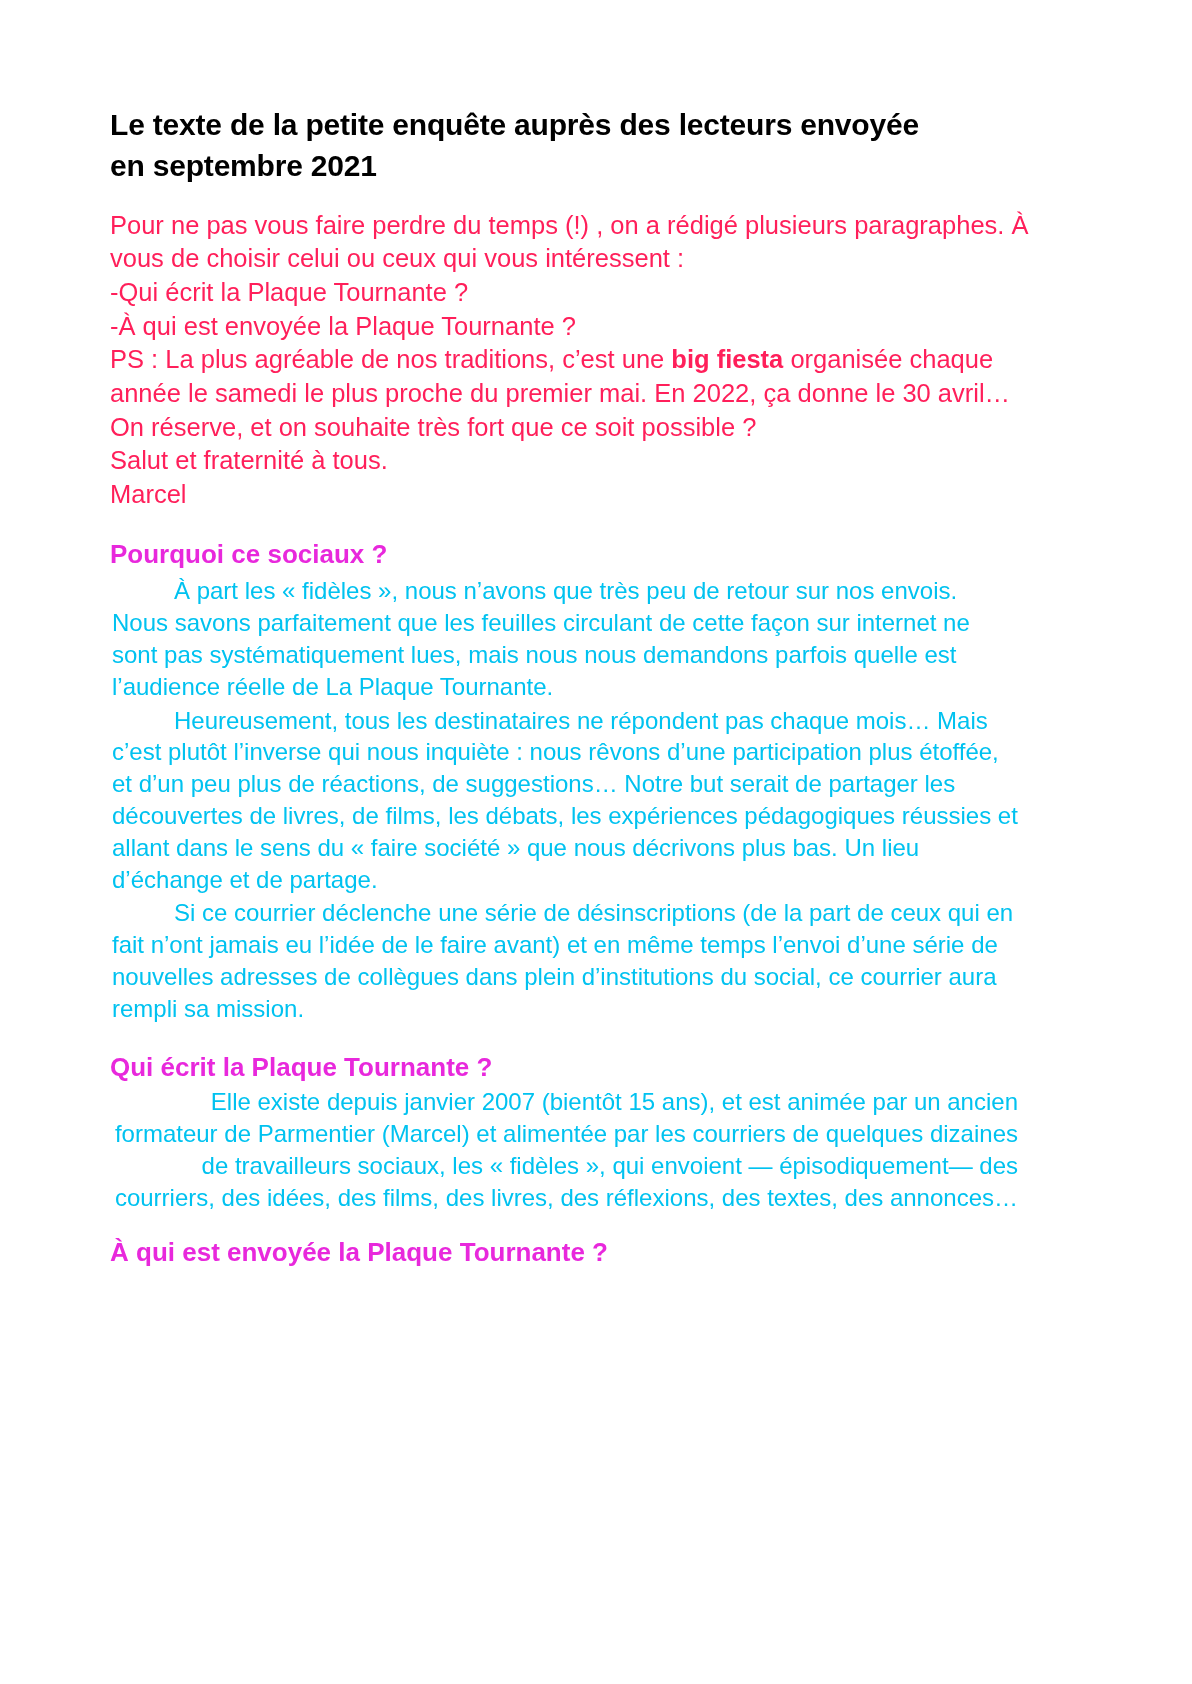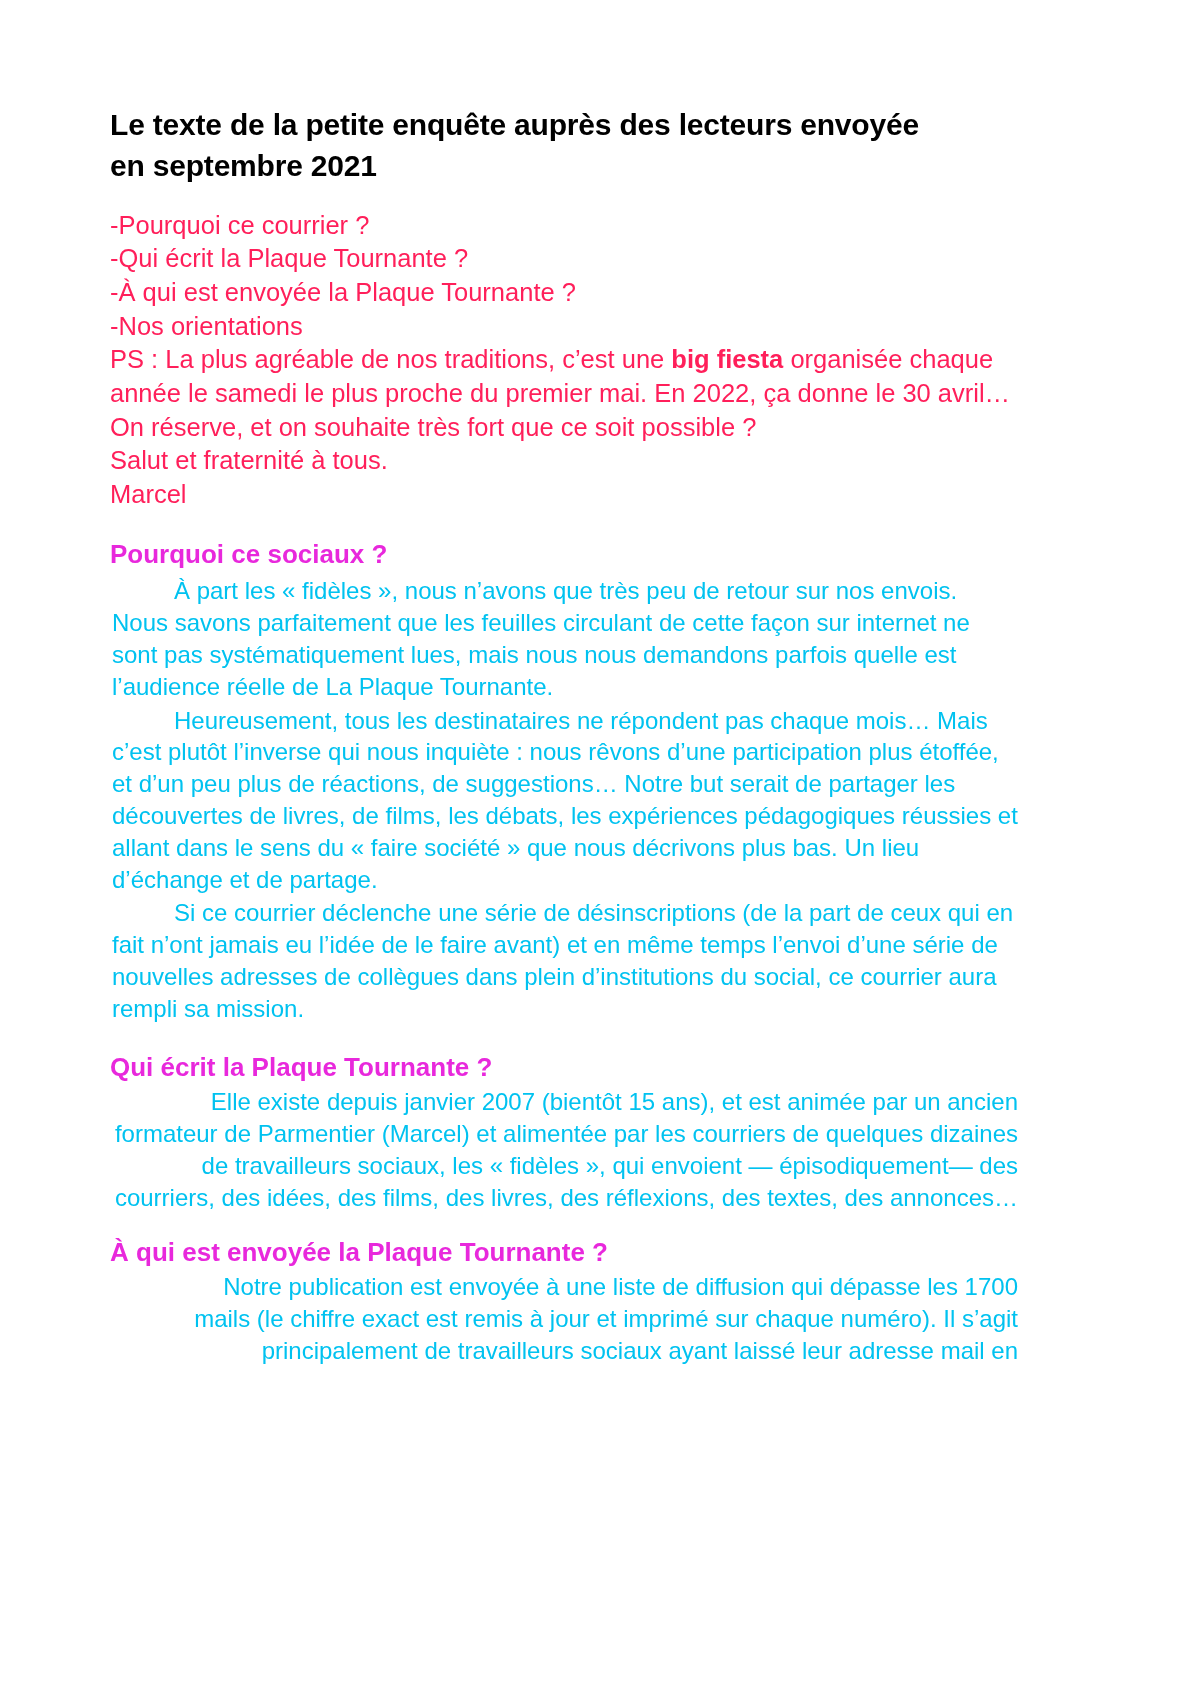--- a/index.html
+++ b/index.html
@@ -66,24 +66,23 @@
   .sec-1 .section-heading { margin-bottom: 4px; }
 </style>
 </head>
 <body>
 
 <div class="page">
 
   <h1 class="doc-title">Le texte de la petite enquête auprès des lecteurs envoyée en septembre 2021</h1>
 
   <div class="intro">
-    <span class="line">-Pourquoi ce courrier ?</span>
+    <span class="line">Pour ne pas vous faire perdre du temps (!) , on a rédigé plusieurs paragraphes. À vous de choisir celui ou ceux qui vous intéressent :</span>
     <span class="line">-Qui écrit la Plaque Tournante ?</span>
     <span class="line">-À qui est envoyée la Plaque Tournante ?</span>
-    <span class="line">-Nos orientations</span>
     <span class="line"><span>PS : La plus agréable de nos traditions, c’est une </span><b>big fiesta</b><span> organisée chaque année le samedi le plus proche du premier mai. En 2022, ça donne le  30 avril… On réserve, et on souhaite très fort que ce soit possible ?</span></span>
     <span class="line">Salut et fraternité à tous.</span>
     <span class="line">Marcel</span>
   </div>
 
   <div class="section sec-1">
     <h2 class="section-heading">Pourquoi ce sociaux ?</h2>
     <div class="body-text">
       <p>À part les « fidèles », nous n’avons que très peu de retour sur nos envois. Nous savons parfaitement que les feuilles circulant de cette façon sur internet ne sont pas systématiquement lues, mais nous nous demandons parfois quelle est l’audience réelle de La Plaque Tournante.</p>
       <p>Heureusement, tous les destinataires ne répondent pas chaque mois… Mais c’est plutôt l’inverse qui nous inquiète : nous rêvons d’une participation plus étoffée, et d’un peu plus de réactions, de suggestions… Notre but serait de partager les découvertes de livres, de films, les débats, les expériences pédagogiques réussies et allant dans le sens du « faire société » que nous décrivons plus bas. Un lieu d’échange et de partage.</p>
@@ -93,18 +92,15 @@
 
   <div class="section sec-2">
     <h2 class="section-heading">Qui écrit la Plaque Tournante ?</h2>
     <div class="body-text">
       <p>Elle existe depuis janvier 2007 (bientôt 15 ans), et est animée par un ancien formateur de Parmentier (Marcel) et alimentée par les courriers de quelques dizaines de travailleurs sociaux, les « fidèles », qui envoient — épisodiquement— des courriers, des idées,  des films, des livres, des réflexions, des textes, des annonces…</p>
     </div>
   </div>
 
   <div class="section sec-3">
     <h2 class="section-heading">À qui est envoyée la Plaque Tournante ?</h2>
-    <div class="body-text">
-      <p>Notre publication est envoyée à une liste de diffusion qui dépasse les 1700 mails (le chiffre exact est remis à jour et imprimé sur chaque numéro). Il s’agit principalement de travailleurs sociaux ayant laissé leur adresse mail en</p>
-    </div>
   </div>
 
 </div>
 
 </body></html>

